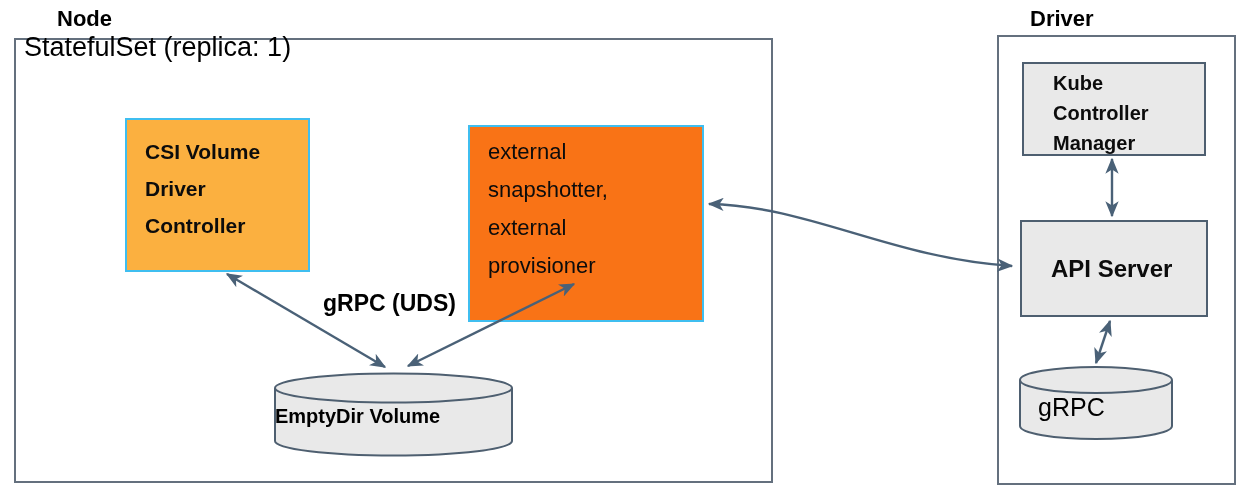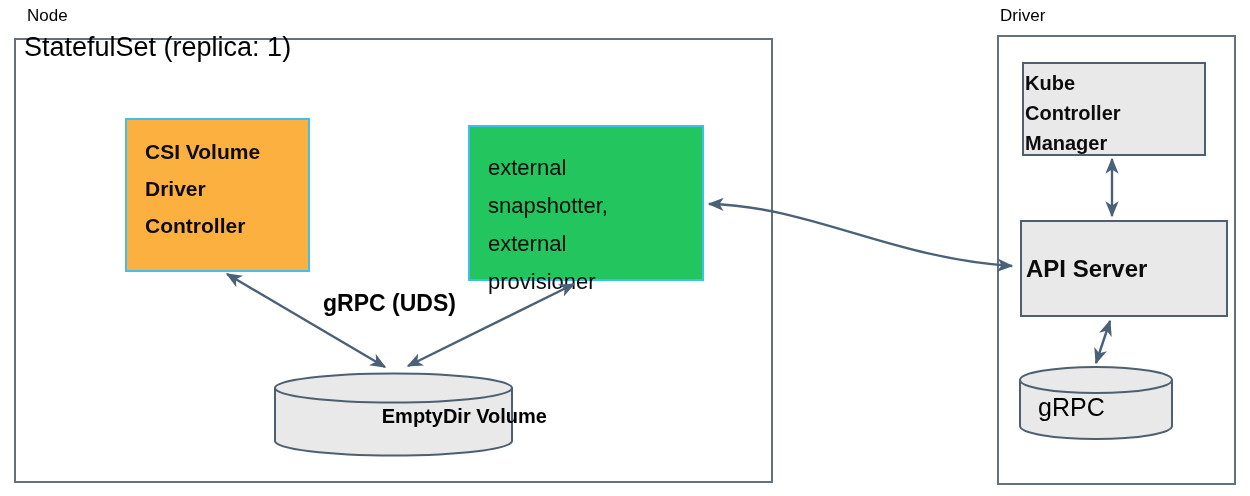--- a/index.html
+++ b/index.html
@@ -1,44 +1,44 @@
 <!DOCTYPE html>
 <html><head>
 <meta charset="utf-8">
 <style>
   html,body{margin:0;padding:0;background:#ffffff;}
   body{font-family:"Liberation Sans","DejaVu Sans",sans-serif;color:#111;}
   .canvas{position:relative;width:1250px;height:496px;background:#ffffff;overflow:hidden;}
 
-  .group-label{position:absolute;font-size:17px;font-weight:400;color:#000;}
+  .group-label{position:absolute;font-size:22px;font-weight:700;color:#000;margin-left:30px;}
   .node-label{left:27px;top:6px;}
   .master-label{left:1000px;top:6px;}
 
   .outer-box{position:absolute;background:#ffffff;border:2px solid #64707e;box-sizing:border-box;}
   .statefulset-box{left:14px;top:38px;width:759px;height:445px;}
   .master-box{left:997px;top:35px;width:239px;height:450px;}
 
   .ss-title{position:absolute;left:24px;top:32px;font-size:27px;font-weight:500;color:#000;}
 
   .color-box{position:absolute;box-sizing:border-box;border:2px solid #3fbef0;white-space:pre-line;color:#0c0c0c;}
   .csi-box{left:125px;top:118px;width:185px;height:154px;background:#fbb040;
            font-size:21px;font-weight:700;line-height:37px;padding:13px 6px 0 18px;}
-  .sidecar-box{left:468px;top:125px;width:236px;height:156px;background:#22c55e;
-           font-size:22px;font-weight:400;line-height:38px;padding:22px 6px 0 18px;}
+  .sidecar-box{left:468px;top:125px;width:236px;height:197px;background:#f97316;
+           font-size:22px;font-weight:400;line-height:38px;padding:6px 6px 0 18px;}
 
   .gray-box{position:absolute;box-sizing:border-box;background:#e9e9e9;border:2px solid #4e5f70;
            white-space:pre-line;color:#0c0c0c;}
   .kcm-box{left:1022px;top:62px;width:184px;height:94px;font-size:20px;font-weight:600;
-           line-height:30px;padding:4px 0 0 1px;}
-  .api-box{left:1020px;top:220px;width:208px;height:97px;font-size:24px;font-weight:600;
-           display:flex;align-items:center;padding-left:4px;}
+           line-height:30px;padding:4px 0 0 29px;}
+  .api-box{left:1020px;top:220px;width:188px;height:97px;font-size:24px;font-weight:600;
+           display:flex;align-items:center;padding-left:29px;}
 
   .float-label{position:absolute;color:#000;}
   .grpc-label{left:323px;top:290px;font-size:23px;font-weight:700;text-align:right;}
-  .emptydir-label{left:275px;top:405px;width:272px;text-align:right;font-size:20px;font-weight:700;}
+  .emptydir-label{left:275px;top:405px;width:272px;text-align:left;font-size:20px;font-weight:700;}
   .etcd-label{left:1038px;top:393px;font-size:25px;font-weight:500;}
 
   svg.overlay{position:absolute;left:0;top:0;pointer-events:none;}
   .arrow{stroke:#4a6177;stroke-width:2.4;fill:none;}
   .cyl{fill:#e9e9e9;stroke:#4e5f70;stroke-width:2;}
 </style>
 </head>
 <body>
 
 <div class="canvas">

